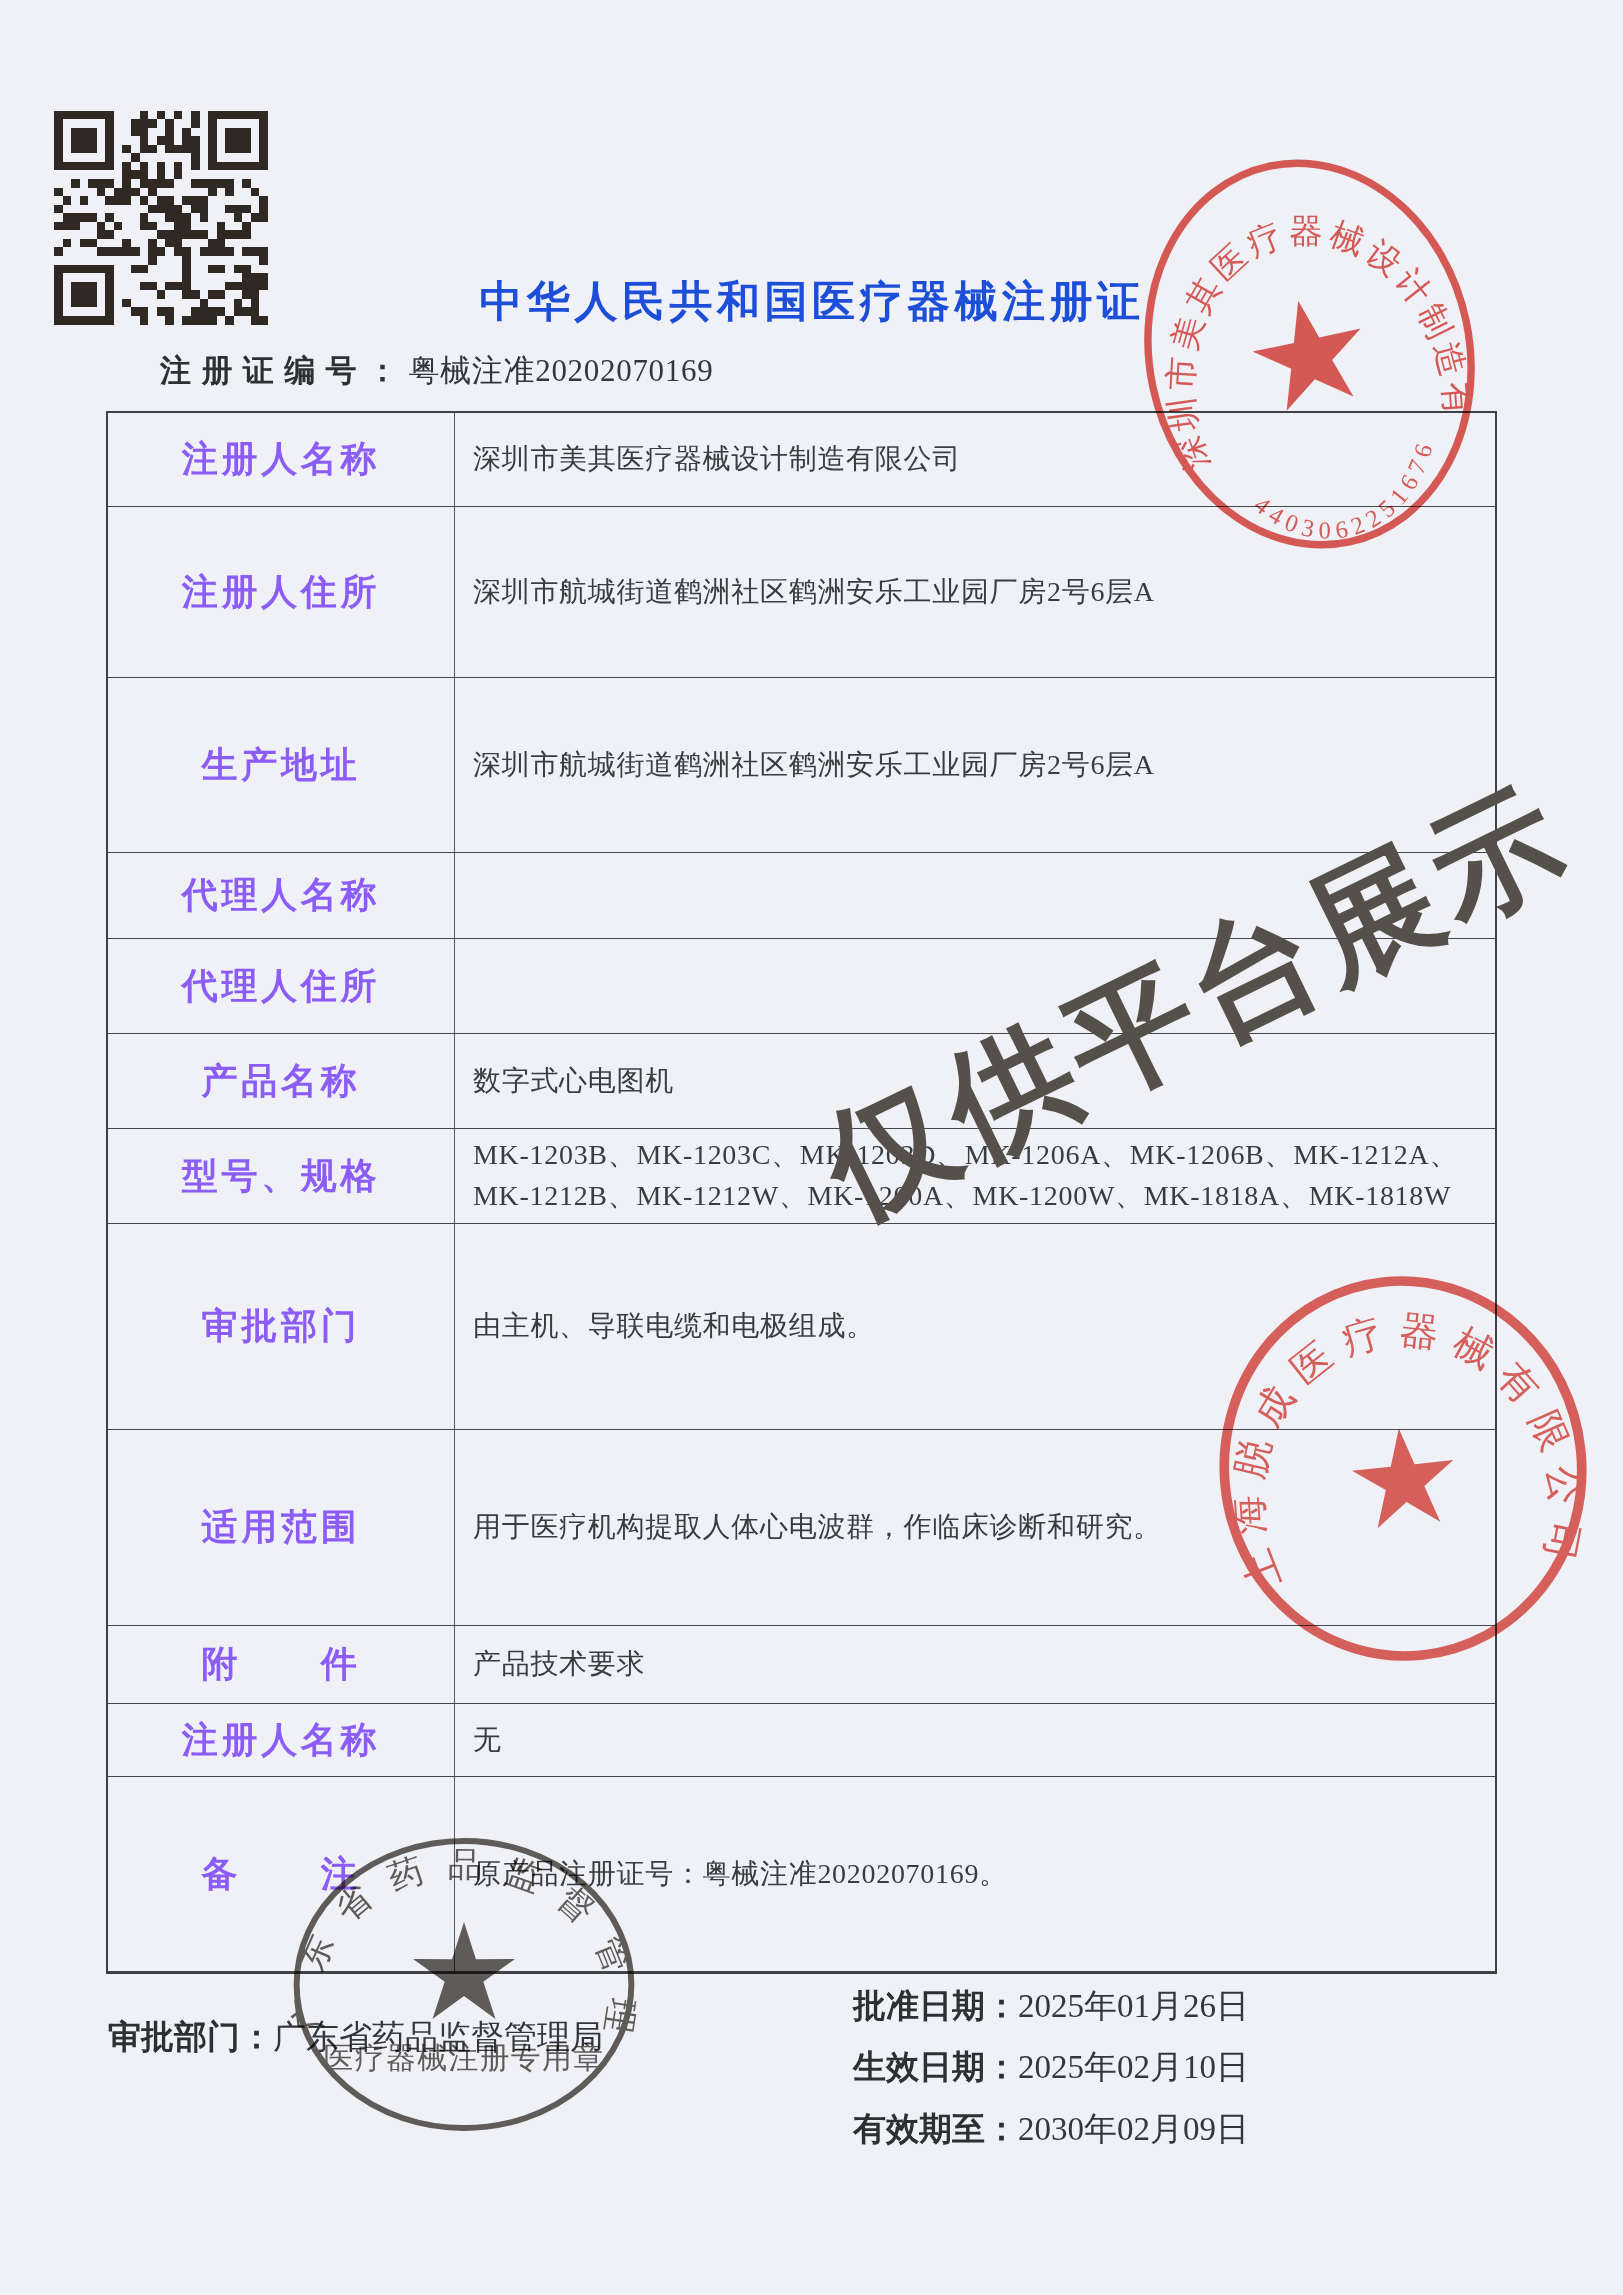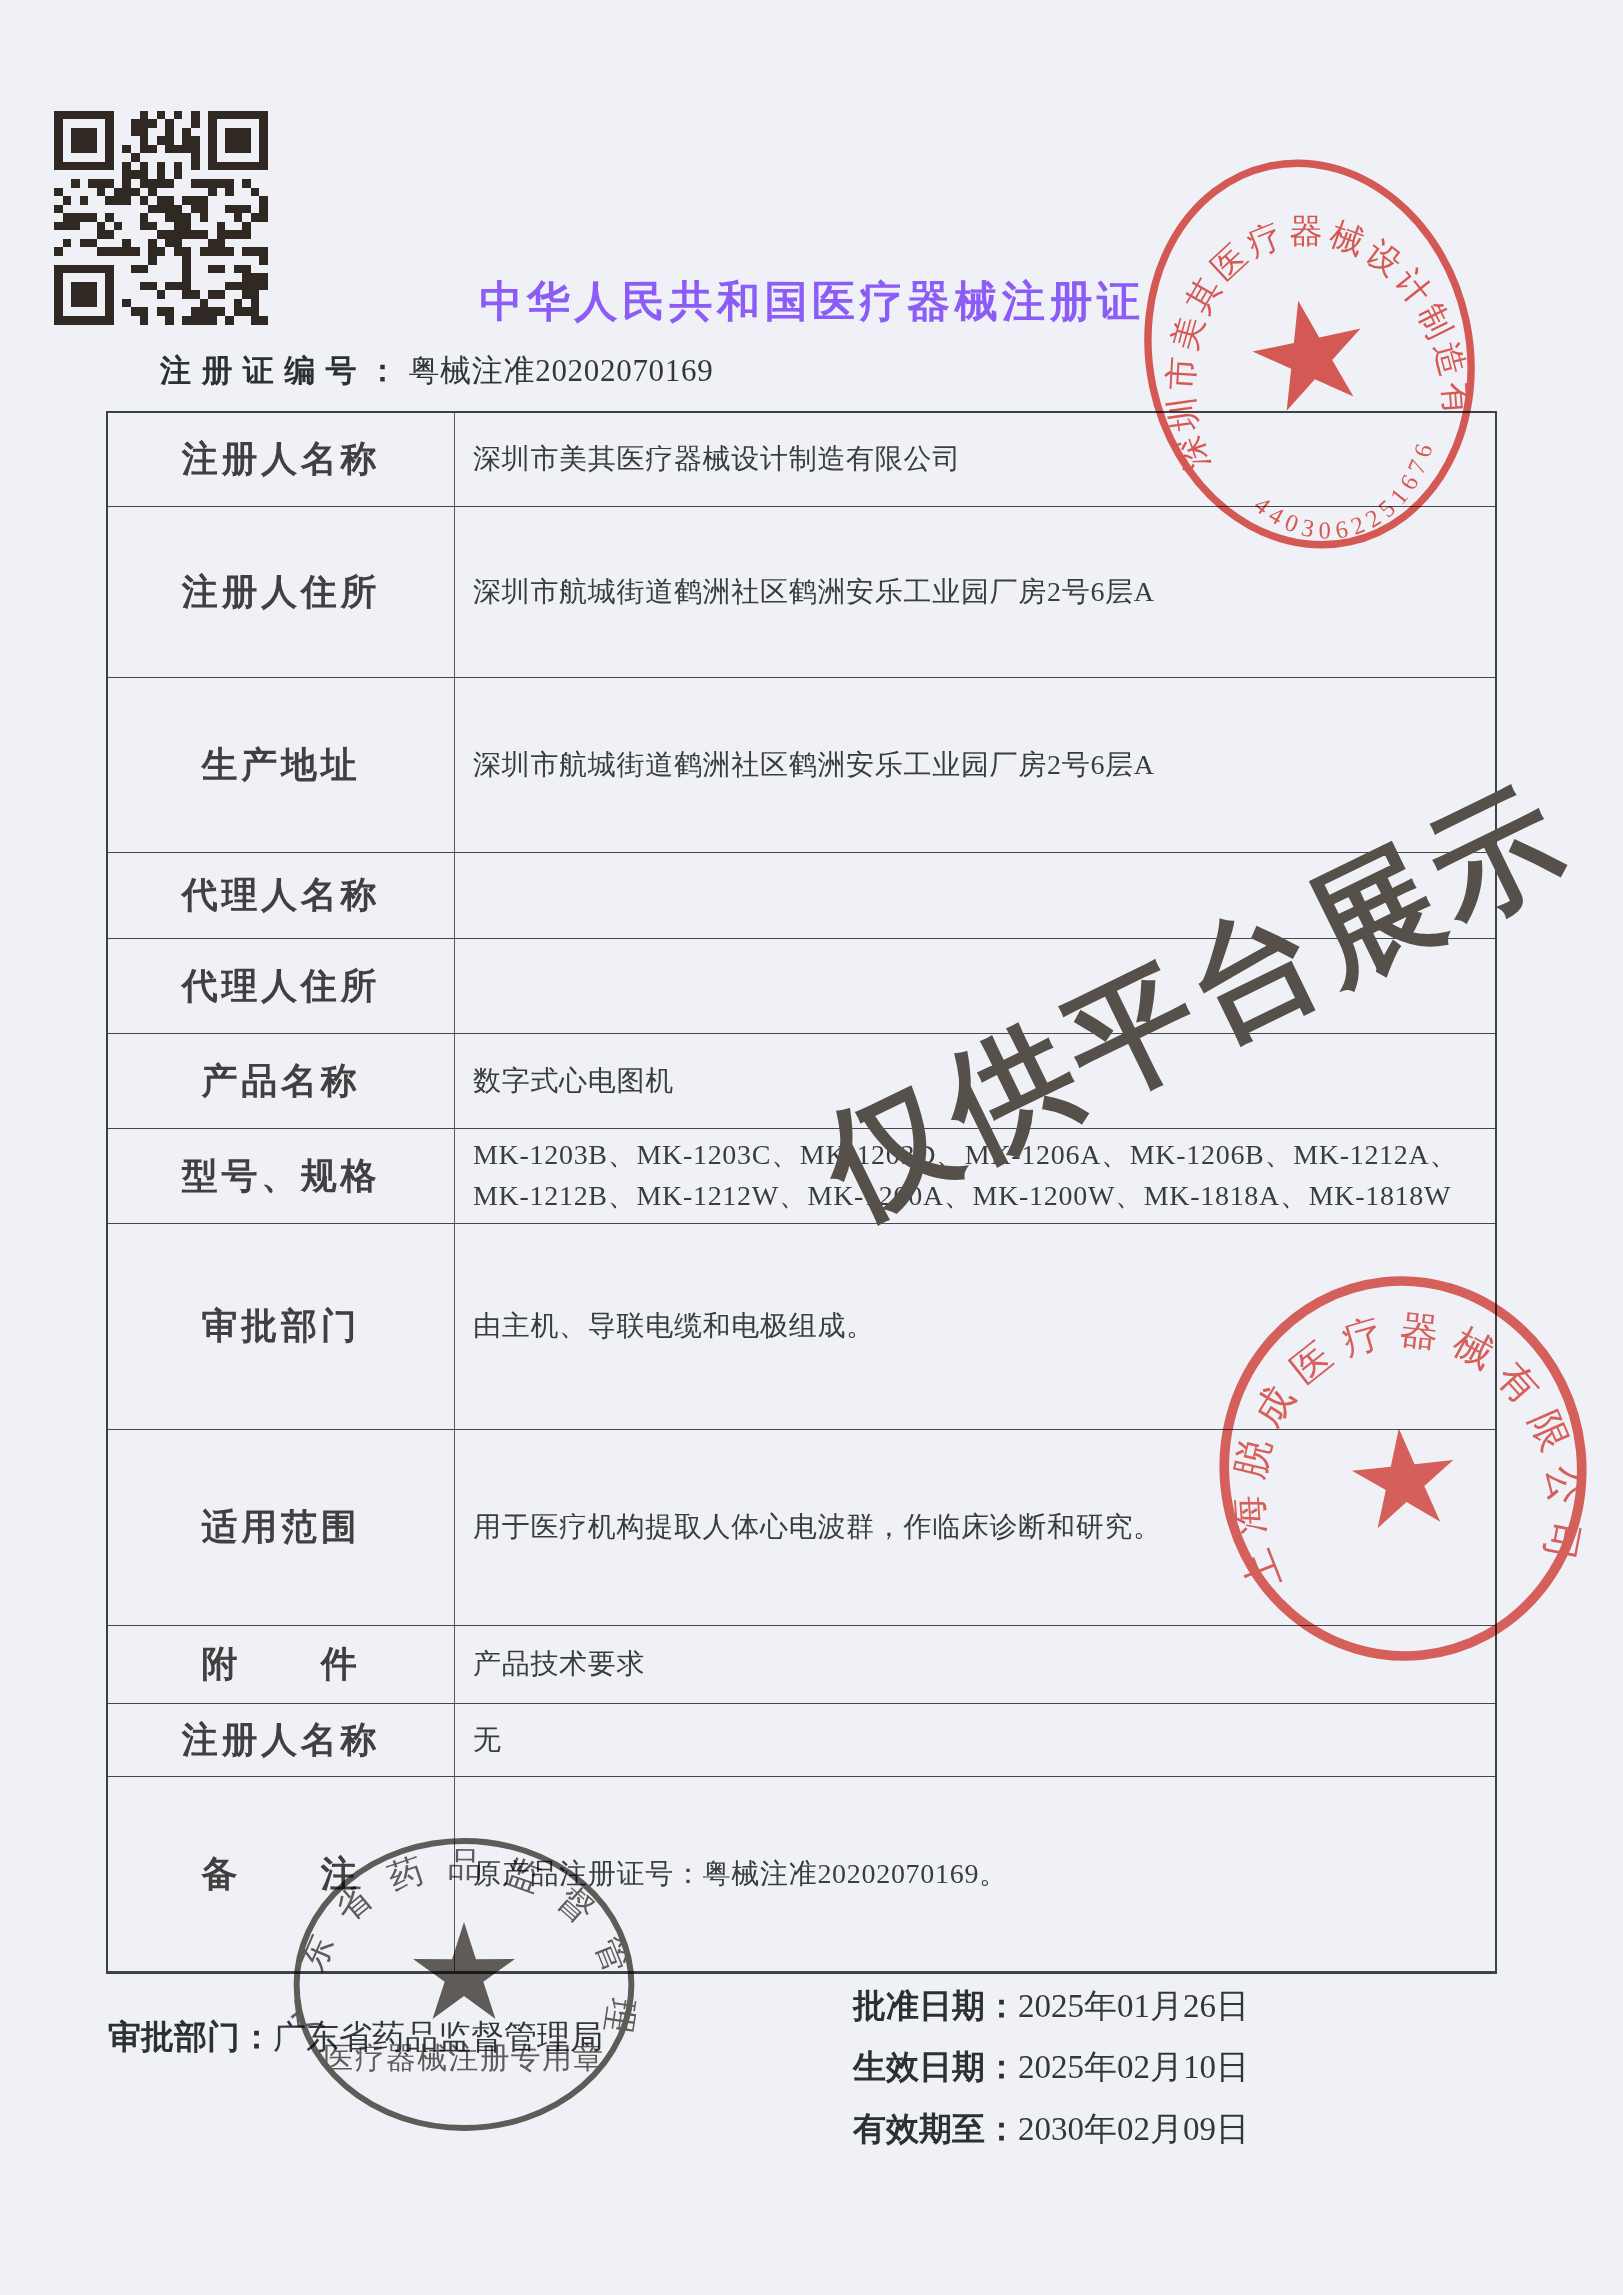--- a/index.html
+++ b/index.html
@@ -5,37 +5,37 @@
   html,body{margin:0;padding:0;background:#d8dade;}
   #page{
     position:relative; width:1624px; height:2295px;
     background:#eff1f7; overflow:hidden;
     font-family:"Liberation Sans", sans-serif; color:#2d3032;
   }
   
   #qr{position:absolute; left:54px; top:109px; width:214px; height:217px;}
   #title{
     position:absolute; left:0; top:273px; width:100%;
-    text-align:center; font-size:43px; font-weight:700; letter-spacing:4.5px; color:#8b5cf6;
+    text-align:center; font-size:43px; font-weight:700; letter-spacing:4.5px; color:#1d4ed8;
   }
   #regno{
     position:absolute; left:160px; top:350px; font-size:31px; white-space:nowrap;
   }
   #regno .lab{font-weight:700; letter-spacing:10.4px;}
   #regno .val{font-family:"Liberation Serif", serif; letter-spacing:0.7px; color:#33363a;}
   
   #cert-table{
     position:absolute; left:106px; top:411px; width:1391px;
     display:grid; grid-template-columns:347px 1fr;
     grid-template-rows:94px 171px 175px 86px 95px 95px 95px 206px 196px 78px 73px 195px;
     border:2.2px solid #3f4245; box-sizing:border-box;
   }
   .lcell{
     display:flex; align-items:center; justify-content:center;
-    font-size:36px; font-weight:700; letter-spacing:3.7px; color:#404040;
+    font-size:36px; font-weight:700; letter-spacing:3.7px; color:#8b5cf6;
     border-right:1.5px solid #55585a; border-bottom:1.5px solid #45484b;
   }
   .vcell{
     display:flex; align-items:center;
     padding-left:18px; padding-right:22.3px;
     font-family:"Liberation Serif", serif; font-size:28px; line-height:1.45; color:#3a3d40;
     border-bottom:1.5px solid #45484b; letter-spacing:0.7px;
   }
   
   #approval{

